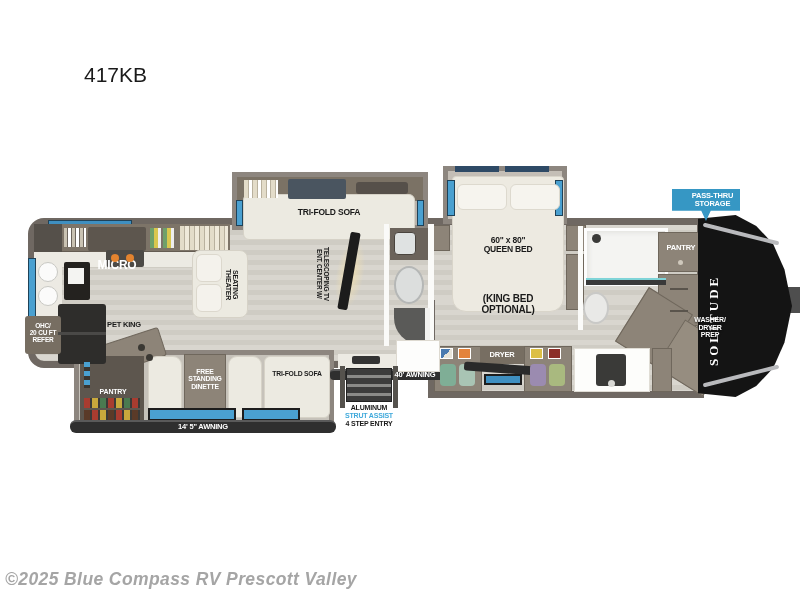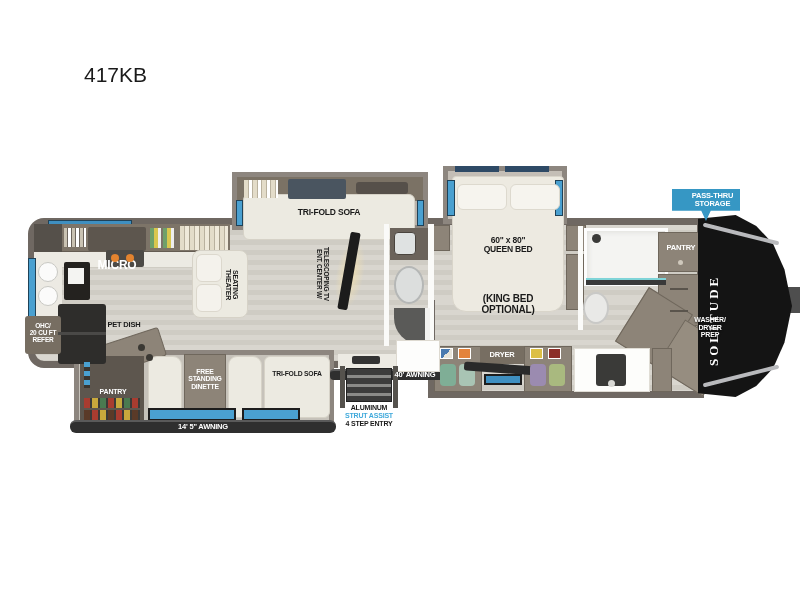--- a/index.html
+++ b/index.html
@@ -15,20 +15,21 @@
   .taupe{background:#8d8478;border:1px solid #6f675c;}
   .darkcab{background:#5d564e;}
   .win{background:#4aa0d0;border:1px solid #1f4258;}
 </style>
 </head>
 <body>
 
 <div id="canvas">
 
   <div class="lbl" style="left:84px;top:64px;font-weight:400;font-size:21px;letter-spacing:0;">417KB</div>
+  <div class="lbl" style="left:5px;top:570px;font-size:17.5px;font-style:italic;color:#a5a5a5;letter-spacing:0.4px;">©2025 Blue Compass RV Prescott Valley</div>
 
   <div class="floor" style="left:28px;top:218px;width:676px;height:150px;border:7px solid #6f6862;border-radius:16px 0 0 16px;z-index:1;"></div>
   <div class="floor" style="left:428px;top:300px;width:276px;height:98px;border:7px solid #6f6862;border-top:none;z-index:2;"></div>
   <div class="win" style="left:48px;top:220px;width:84px;height:6px;z-index:3;background:#3f8fc0;"></div>
 
   <div style="left:232px;top:172px;width:196px;height:58px;border:5px solid #8d867f;background:#b9b3ab;z-index:3;"></div>
   <div style="left:237px;top:177px;width:186px;height:24px;background:#7b7265;z-index:4;"></div>
   <div style="left:244px;top:180px;width:34px;height:18px;background:repeating-linear-gradient(90deg,#e3dcc9 0 4px,#b9b19e 4px 5px,#fff 5px 8px,#b9b19e 8px 9px);z-index:5;"></div>
   <div style="left:288px;top:179px;width:58px;height:20px;background:#4a5560;border-radius:2px;z-index:5;"></div>
   <div style="left:356px;top:182px;width:52px;height:12px;background:#56504a;border-radius:3px;z-index:5;"></div>
@@ -69,21 +70,21 @@
   <div style="left:38px;top:262px;width:20px;height:20px;background:#fbfbfa;border:1px solid #c9c9c4;border-radius:50%;z-index:5;"></div>
   <div style="left:38px;top:286px;width:20px;height:20px;background:#fbfbfa;border:1px solid #c9c9c4;border-radius:50%;z-index:5;"></div>
   <div style="left:64px;top:262px;width:26px;height:38px;background:#24221f;border-radius:2px;z-index:5;"></div>
   <div style="left:68px;top:268px;width:16px;height:16px;background:#f4f4f2;z-index:6;"></div>
   <div style="left:58px;top:304px;width:48px;height:60px;background:#2e2d2b;border-radius:3px;z-index:5;"></div>
   <div style="left:58px;top:332px;width:48px;height:3px;background:#4a4947;z-index:6;"></div>
   <div style="left:25px;top:316px;width:36px;height:38px;background:#776e62;border-radius:3px;z-index:5;"></div>
   <div class="lbl white" style="left:25px;top:322px;width:36px;font-size:6.5px;">OHC/
 20 CU FT
 REFER</div>
-  <div class="lbl" style="left:100px;top:321px;width:48px;font-size:7.5px;">PET DISH</div>
+  <div class="lbl" style="left:100px;top:321px;width:48px;font-size:7.5px;">PET KING</div>
   <div class="taupe" style="left:100px;top:336px;width:64px;height:30px;border-radius:3px;transform:rotate(-18deg);z-index:4;"></div>
   <div style="left:138px;top:344px;width:7px;height:7px;background:#3a3833;border-radius:50%;z-index:5;"></div>
   <div style="left:146px;top:354px;width:7px;height:7px;background:#3a3833;border-radius:50%;z-index:5;"></div>
 
   <div class="cream" style="left:192px;top:250px;width:56px;height:68px;border-radius:8px;z-index:4;"></div>
   <div style="left:196px;top:254px;width:26px;height:28px;background:#f4f2ec;border:1px solid #dcd8cd;border-radius:6px;z-index:5;"></div>
   <div style="left:196px;top:284px;width:26px;height:28px;background:#f4f2ec;border:1px solid #dcd8cd;border-radius:6px;z-index:5;"></div>
   <div class="lbl vert" style="left:224px;top:256px;height:58px;font-size:7px;">THEATER
 SEATING</div>
   <div style="left:336px;top:238px;width:28px;height:72px;background:radial-gradient(ellipse at center,#f0dfb0 0%,rgba(240,223,176,0) 70%);transform:rotate(10deg);z-index:4;"></div>

